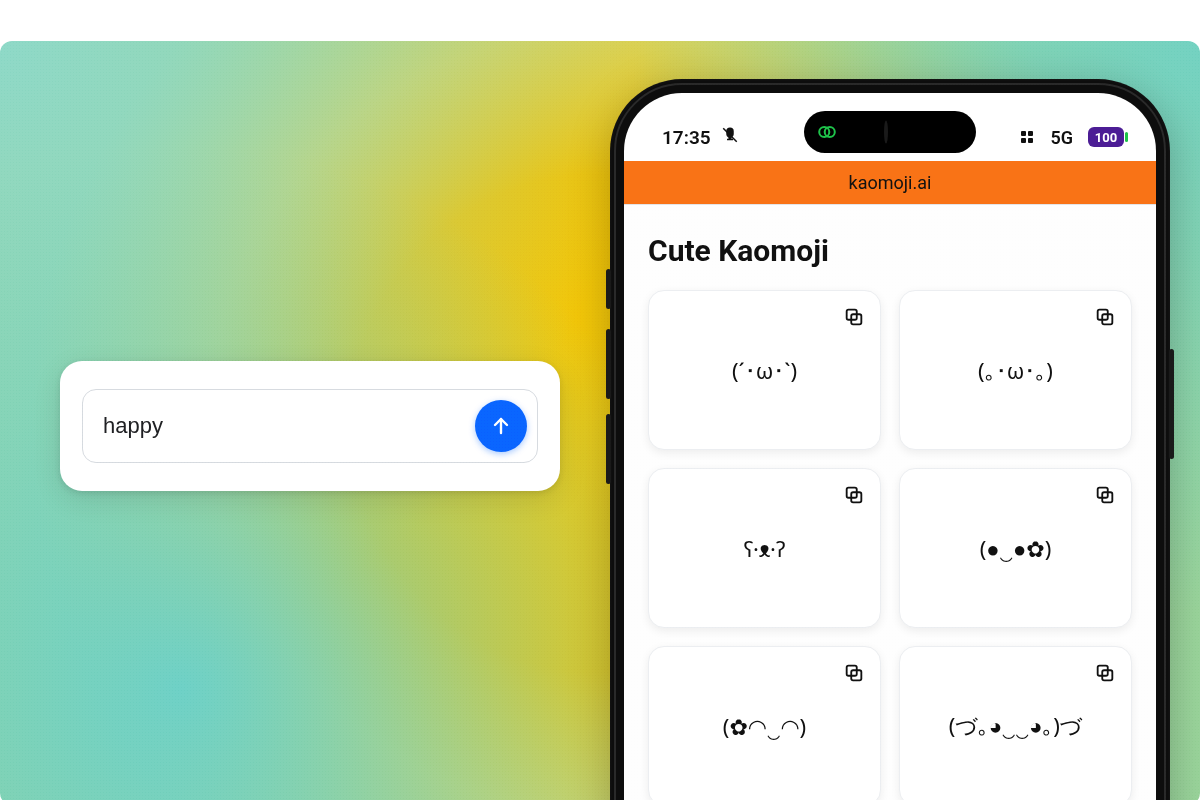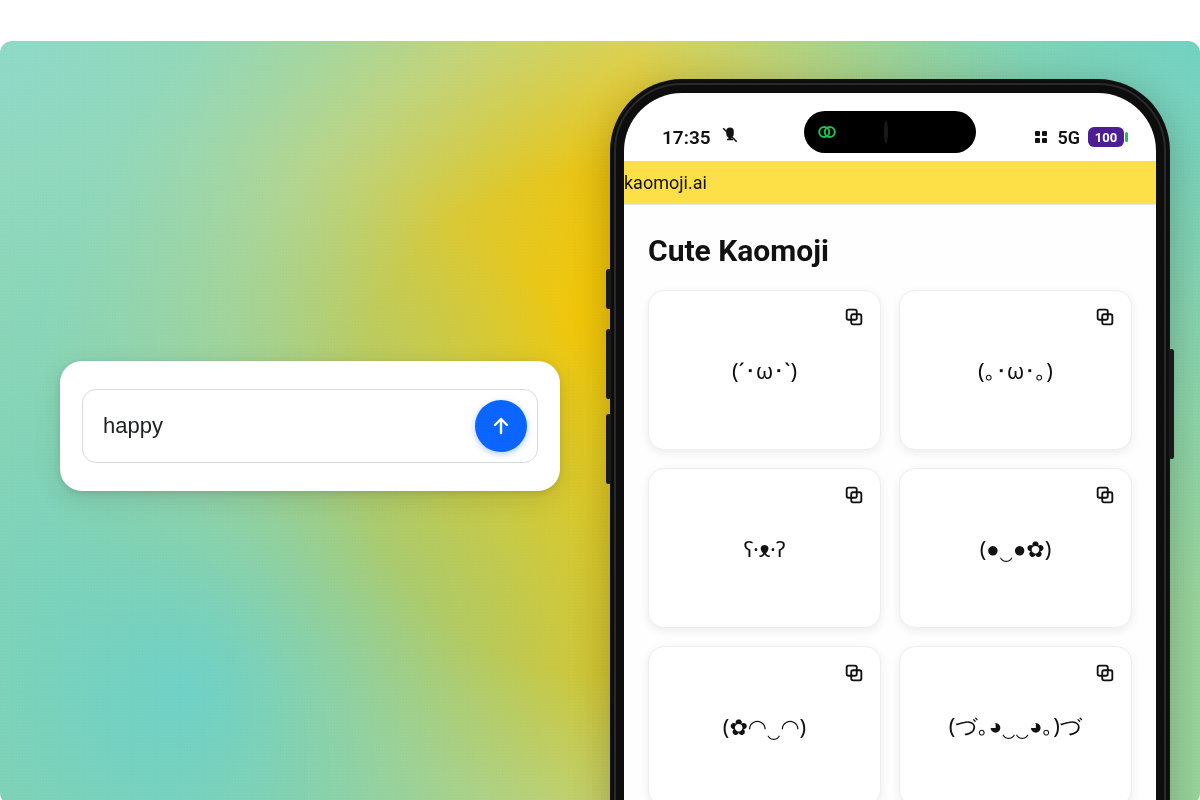--- a/index.html
+++ b/index.html
@@ -118,43 +118,43 @@
   
   .statusbar {
     position: absolute; top: 0; left: 0; right: 0;
     height: 68px;
     display: flex; align-items: center; justify-content: space-between;
     padding: 20px 32px 0 38px;
     font-size: 19px; font-weight: 600; color:#111;
     z-index: 4;
   }
   .sb-left { display:flex; align-items:center; gap:10px; }
-  .sb-right { display:flex; align-items:center; gap:4px; }
+  .sb-right { display:flex; align-items:center; gap:11px; }
   .mute-icon svg { width:18px; height:18px; }
   .sig { display:flex; align-items:center; gap:2px; margin-right:2px;}
   .sig .dotcol { display:flex; flex-direction:column; gap:2px; }
   .sig .d { width:5px; height:5px; background:#111; border-radius:1px; }
   .net { font-size:18px; font-weight:600; margin: 0 4px; }
   .batt {
     width:36px; height:20px; border-radius:6px;
     background:#4c1d95; color:#fff;
     font-size:13px; font-weight:700;
     display:flex; align-items:center; justify-content:center;
     position:relative;
   }
   .batt::after { content:""; position:absolute; right:-4px; top:5px; width:3px; height:10px; background:#1ec24a; border-radius:2px; }
 
   
   .urlbar {
     position:absolute; top:68px; left:0; right:0;
     height:44px;
     border-bottom:1px solid #e3e5e8;
-    display:flex; align-items:center; 
+    display:flex; align-items:center; justify-content:center;
     font-size:18px; color:#111;
-    background:#fde047;
+    background:#f97316;
     z-index:3;
   }
 
   
   .page {
     position:absolute; top:112px; left:0; right:0; bottom:0;
     padding: 28px 24px 0 24px;
     background:#fefefe;
   }
   .page h1 {

